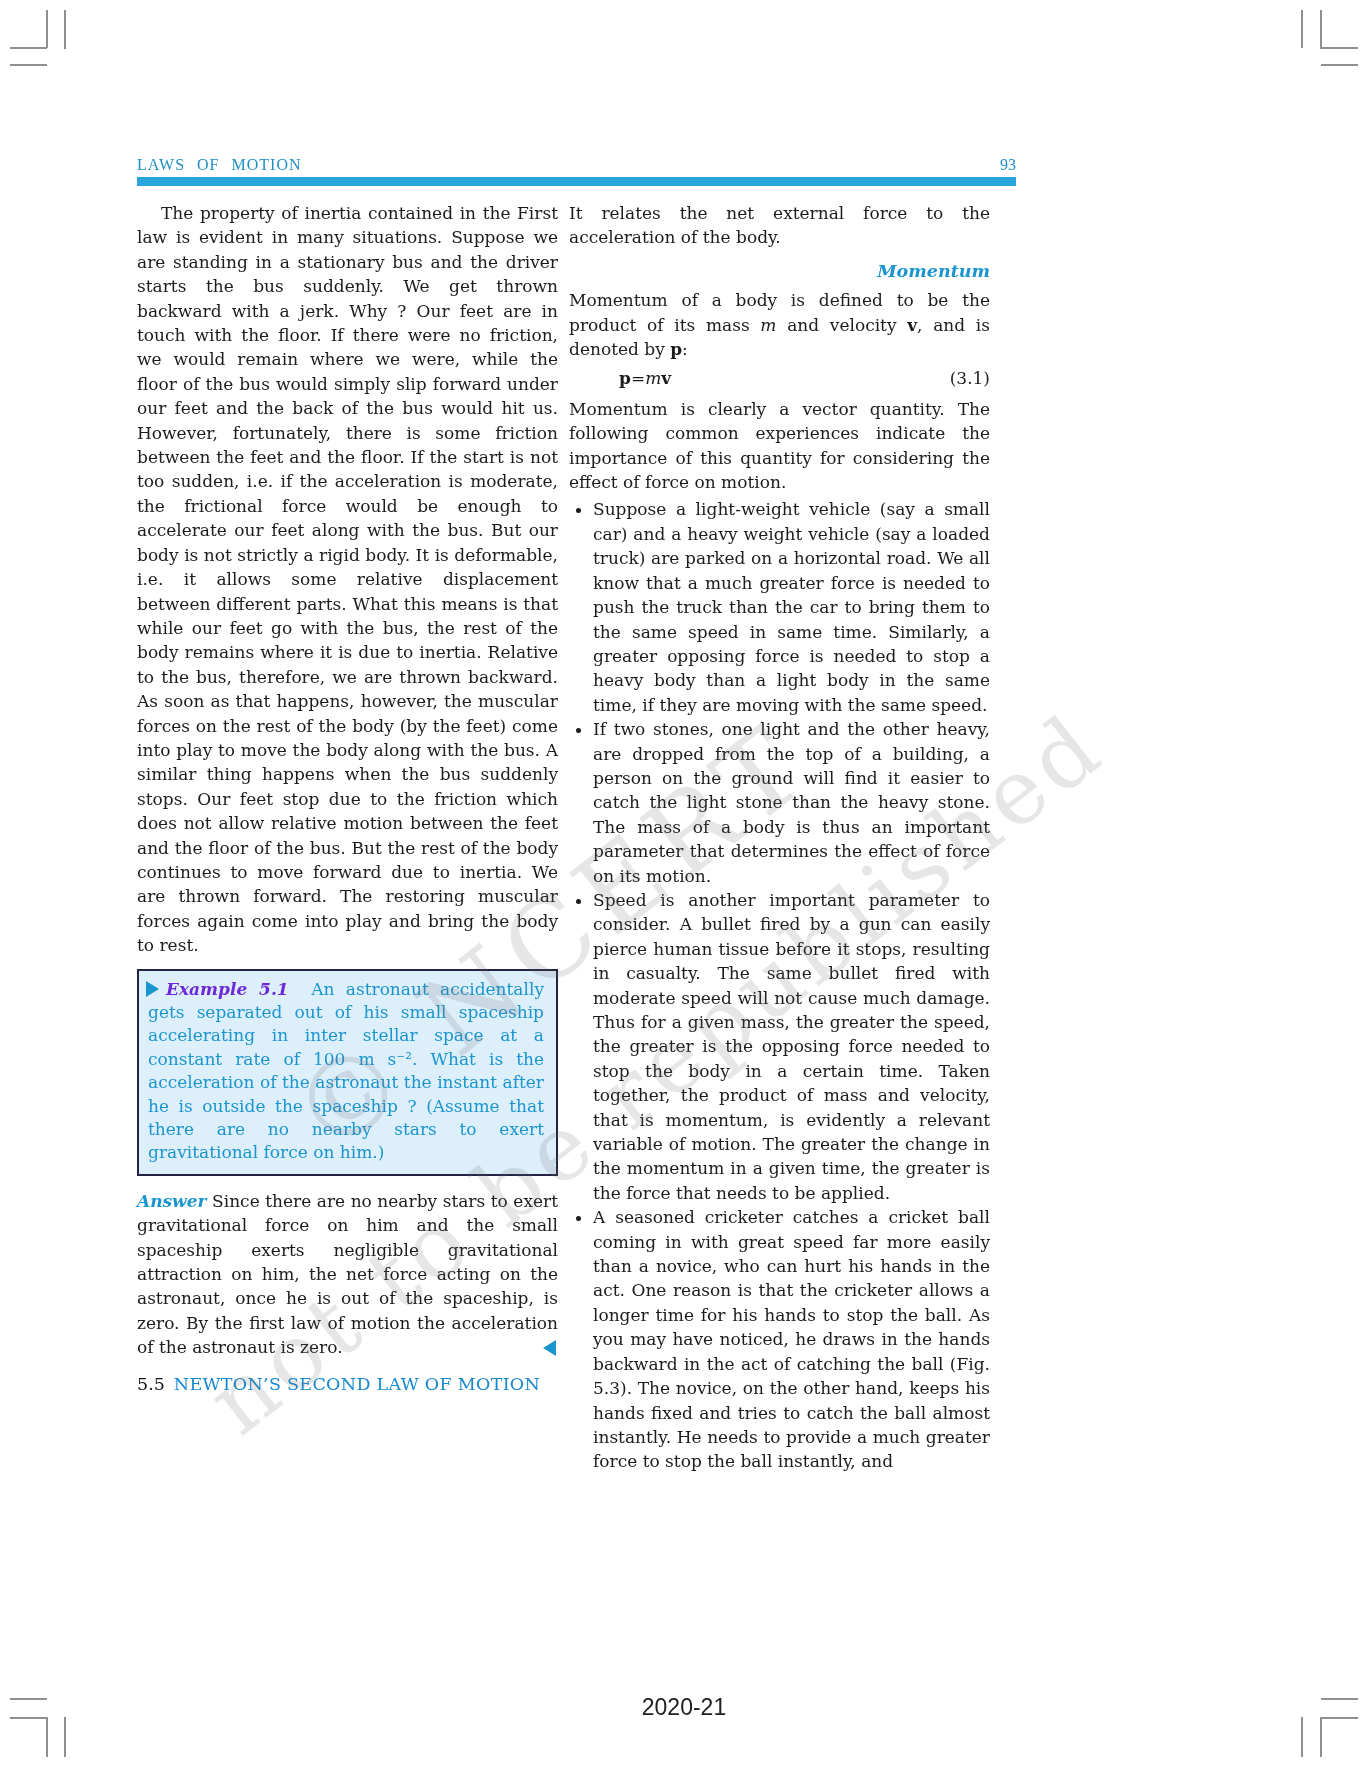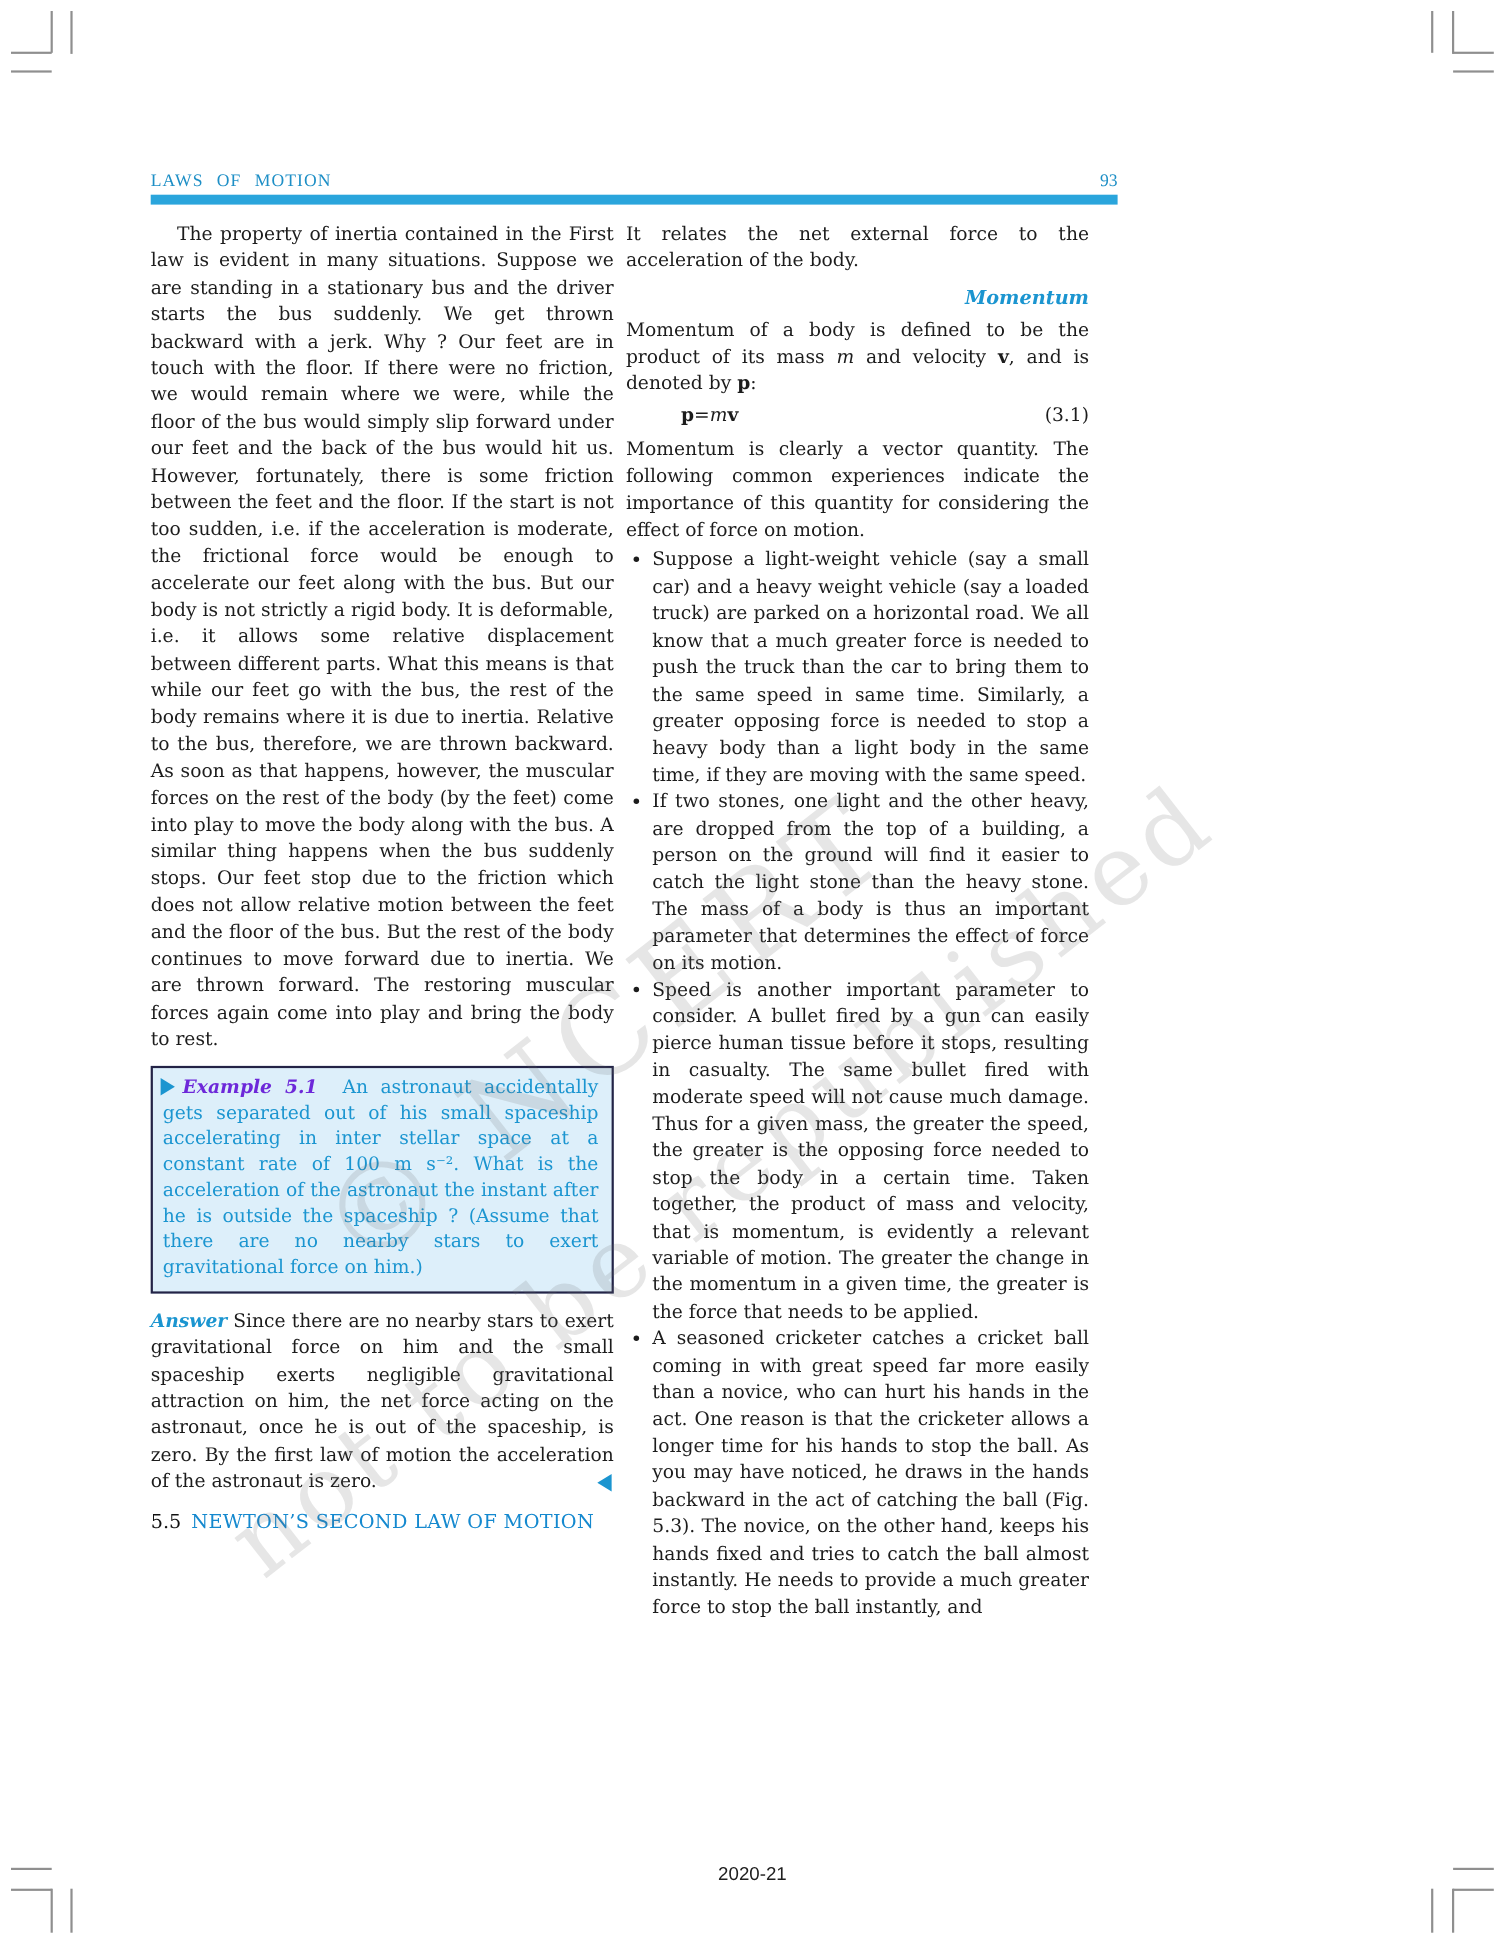--- a/index.html
+++ b/index.html
@@ -62,21 +62,21 @@
   .it { font-style:italic; }
   .bf { font-weight:bold; }
   .equation-row { display:flex; align-items:baseline; margin:5px 0 6px 0; }
   .eq-indent { display:inline-block; width:50px; }
   .eq-number { margin-left:auto; }
   ul.bullets { margin:3px 0 0 0; padding-left:24px; list-style-type:disc; }
   ul.bullets li { margin:0; padding:0; text-align:justify; }
   
   .footer-year {
     position:absolute; left:0; top:1694px; width:1368px; text-align:center;
-    font-family:"Liberation Sans", sans-serif; font-size:17px; color:#202020; z-index:2;
+    font-family:"Liberation Sans", sans-serif; font-size:23px; color:#202020; z-index:2;
   }
 </style>
 </head>
 <body>
 
 <div class="page">
 
   <div class="crop v" style="left:46px;top:10px;height:38px;"></div>
   <div class="crop h" style="left:10px;top:47px;width:37px;"></div>
   <div class="crop v" style="left:64px;top:10px;height:39px;"></div>

